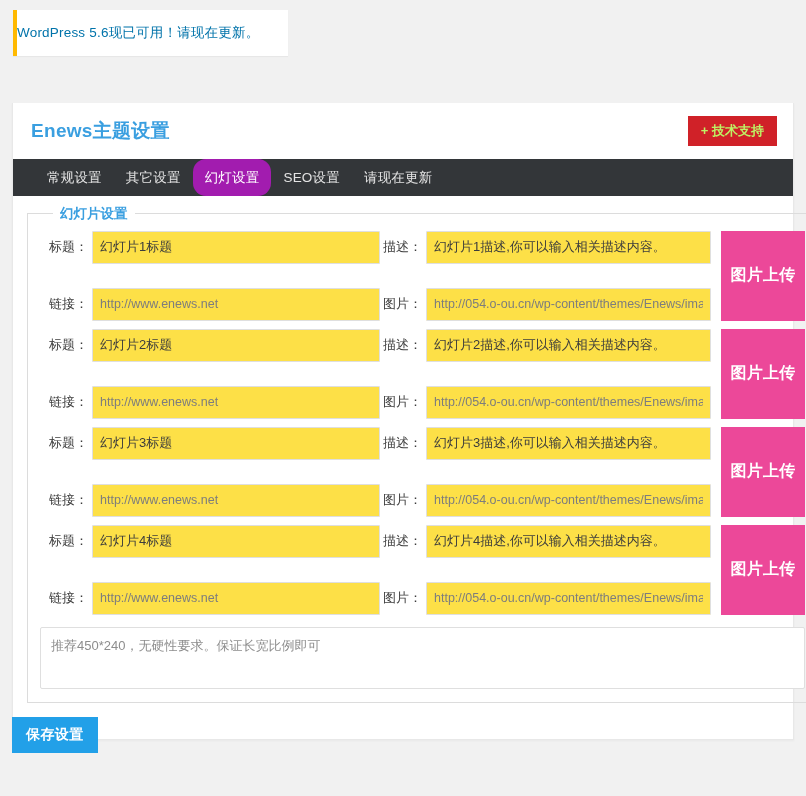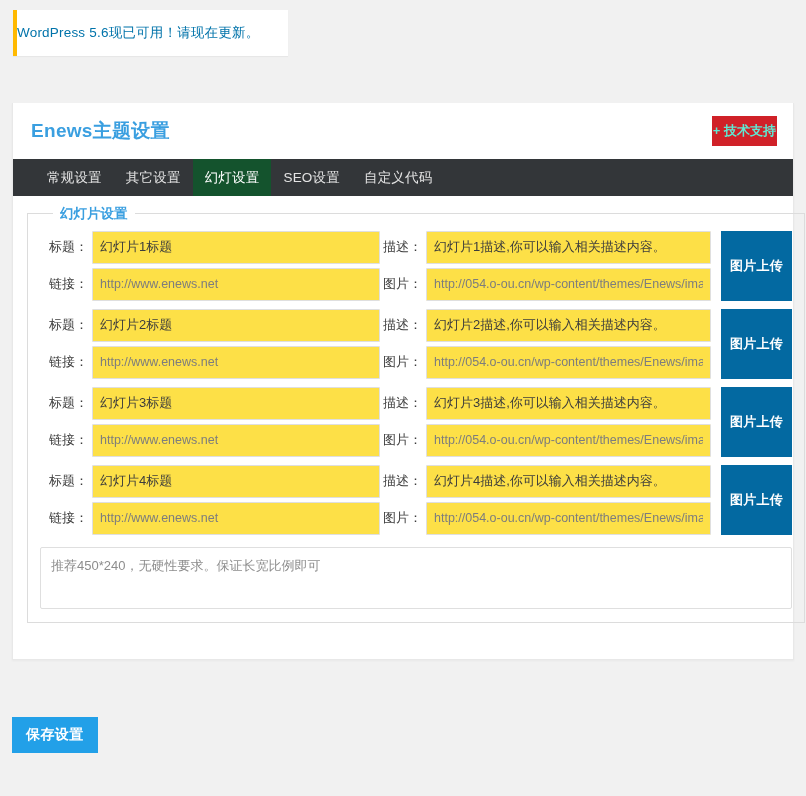--- a/index.html
+++ b/index.html
@@ -47,24 +47,24 @@
     padding: 0 16px 0 18px;
   }
   .page-title {
     font-size: 19px;
     color: #3a9fe0;
     font-weight: 700;
     letter-spacing: .3px;
   }
   .support-btn {
     background: #d02128;
-    color: #5eead4;
+    color: #bef264;
     font-size: 13px;
     font-weight: 700;
-    padding: 8px 1px;
+    padding: 8px 13px;
     border: none;
     cursor: pointer;
     line-height: 1.1;
     white-space: nowrap;
   }
 
   
   .tabbar {
     background: #333639;
     height: 37px;
@@ -74,22 +74,23 @@
   .tab {
     display: flex; align-items: center;
     padding: 0 12px;
     color: #e4e4e4;
     font-size: 13.5px;
     cursor: pointer;
     white-space: nowrap;
     letter-spacing: .2px;
   }
   .tab.active {
-    background: #14532d;
+    background: #a21caf;
     color: #ffffff;
+    border-radius: 13px;
   }
 
   
   .fieldset {
     margin: 11px 14px 0 14px;
     border: 1px solid #dcdcdc;
     padding: 4px 12px 13px 12px;
   }
   .legend {
     color: #3a9fe0;
@@ -104,21 +105,21 @@
 
   .slide-block {
     display: flex;
     align-items: stretch;
     margin-bottom: 8px;
   }
   .slide-fields { flex: 1 1 auto; }
   .field-row {
     display: flex;
     align-items: center;
-    margin-bottom: 4px;
+    margin-bottom: 24px;
   }
   .field-row:last-child { margin-bottom: 0; }
 
   .flabel {
     font-size: 13px;
     color: #3c3c3c;
     width: 52px;
     text-align: right;
     padding-right: 4px;
     flex: 0 0 52px;
@@ -135,25 +136,25 @@
     outline: none;
     border-radius: 1px;
   }
   .finput.dark { color: #3c3c3c; font-size: 13px; }
   .col-left .finput  { width: 288px; }
   .col-right .finput { width: 285px; }
   .col-right .flabel { width: 46px; flex: 0 0 46px; }
 
   .upload-btn {
     margin-left: 10px;
-    width: 71px;
-    background: #0369a1;
+    width: 84px;
+    background: #ec4899;
     color: #ffffff;
     border: none;
-    font-size: 13px;
+    font-size: 16px;
     font-weight: 700;
     cursor: pointer;
     font-family: "Liberation Sans", "DejaVu Sans", sans-serif;
     letter-spacing: .3px;
   }
 
   
   .note-box {
     margin-top: 12px;
     border: 1px solid #dfdfdf;
@@ -195,21 +196,21 @@
   <div class="card-header">
     <div class="page-title">Enews主题设置</div>
     <button class="support-btn">+ 技术支持</button>
   </div>
 
   <div class="tabbar">
     <div class="tab">常规设置</div>
     <div class="tab">其它设置</div>
     <div class="tab active">幻灯设置</div>
     <div class="tab">SEO设置</div>
-    <div class="tab">自定义代码</div>
+    <div class="tab">请现在更新</div>
   </div>
 
   <fieldset class="fieldset">
     <legend class="legend">幻灯片设置</legend>
 
     <div class="slides">
 
       <div class="slide-block">
         <div class="slide-fields">
           <div class="field-row">

